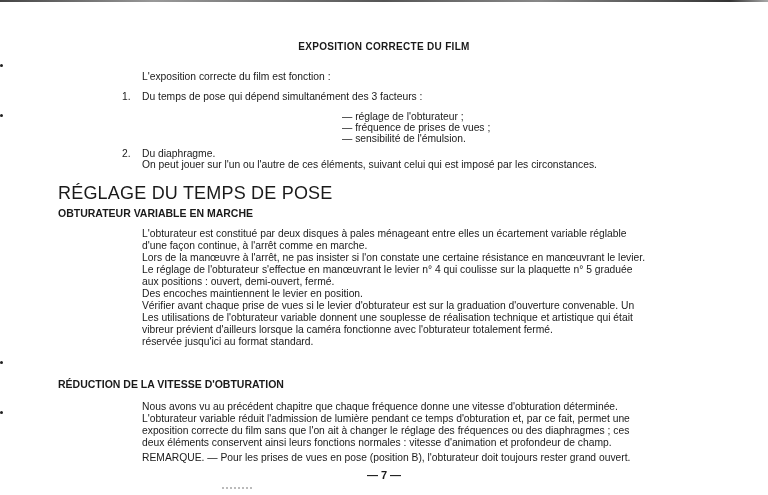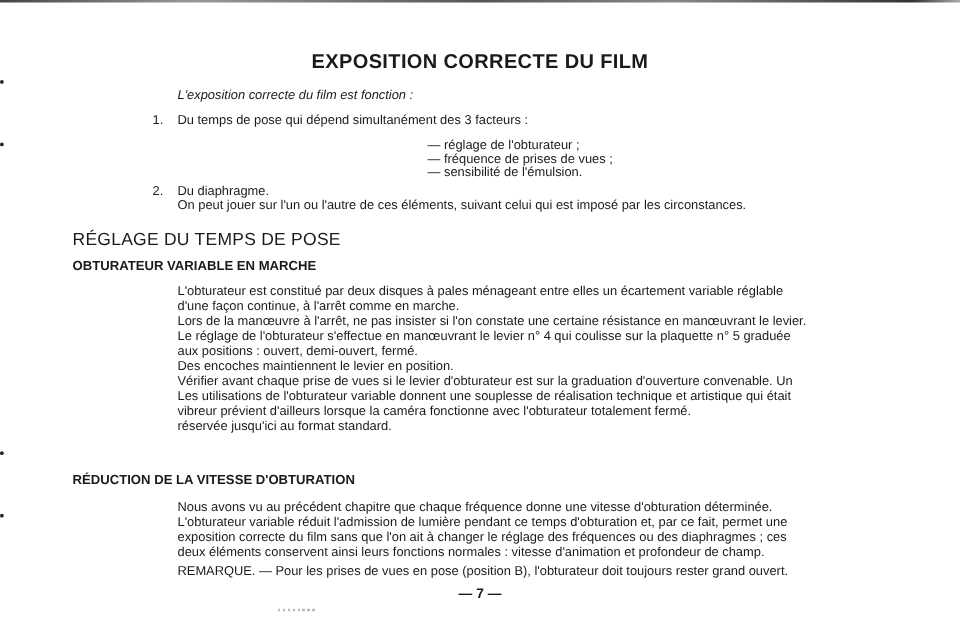--- a/index.html
+++ b/index.html
@@ -10,43 +10,43 @@
       color: #1a1a1a;
     }
     .topline {
       position: absolute; left: 0; top: 0; width: 768px; height: 2px;
       background: linear-gradient(90deg, #444 0%, #999 20%, #555 50%, #888 70%, #333 95%, #aaa 100%);
     }
     .dot { position: absolute; left: 0; width: 3px; height: 3px; background: #222; border-radius: 50%; }
     .abs { position: absolute; white-space: nowrap; }
     .title {
       left: 0; width: 768px; text-align: center; top: 41px;
-      font-weight: bold; font-size: 16px; letter-spacing: 0.3px;
+      font-weight: bold; font-size: 10px; letter-spacing: 0.3px;
     }
     .p { font-size: 10.3px; line-height: 12px; }
-    .h2 { font-size: 14px; letter-spacing: 0.2px; }
+    .h2 { font-size: 18px; letter-spacing: 0.2px; }
     .h3 { font-weight: bold; font-size: 10.5px; }
     .block { position: absolute; font-size: 10.3px; line-height: 12px; text-align: justify; }
     .block div { white-space: nowrap; }
     .justify-line { display: flex; justify-content: space-between; }
     .pagenum { left: 0; width: 768px; text-align: center; top: 469px; font-weight: bold; font-size: 11px; }
     .scan-mark { position: absolute; top: 487px; left: 222px; width: 30px; height: 2px; background: repeating-linear-gradient(90deg,#bbb 0 2px,transparent 2px 4px); }
   </style>
 </head>
 <body>
 
 <div class="topline"></div>
 <div class="dot" style="top:64px"></div>
 <div class="dot" style="top:114px"></div>
 <div class="dot" style="top:361px"></div>
 <div class="dot" style="top:411px"></div>
 
 <div class="abs title">EXPOSITION CORRECTE DU FILM</div>
 
-<div class="abs p" style="left:142px; top:71px;font-style:italic;">L'exposition correcte du film est fonction :</div>
+<div class="abs p" style="left:142px; top:71px;">L'exposition correcte du film est fonction :</div>
 
 <div class="abs p" style="left:122px; top:91px;">1.</div>
 <div class="abs p" style="left:142px; top:91px;">Du temps de pose qui dépend simultanément des 3 facteurs :</div>
 
 <div class="abs p" style="left:342px; top:111px;">— réglage de l'obturateur ;</div>
 <div class="abs p" style="left:342px; top:122px;">— fréquence de prises de vues ;</div>
 <div class="abs p" style="left:342px; top:133px;">— sensibilité de l'émulsion.</div>
 
 <div class="abs p" style="left:122px; top:148px;">2.</div>
 <div class="abs p" style="left:142px; top:148px;">Du diaphragme.</div>

